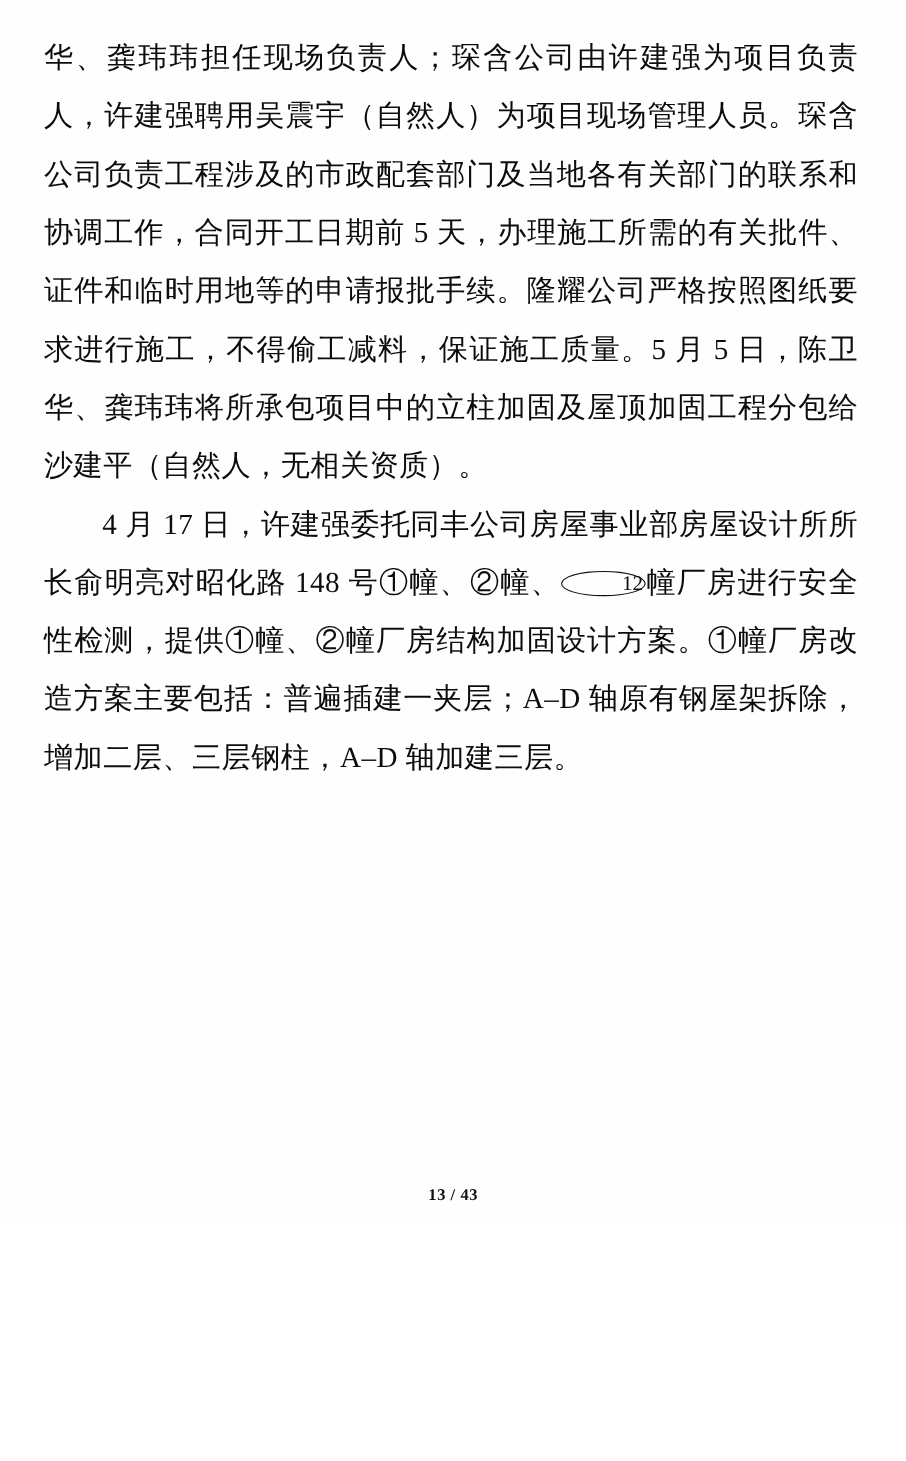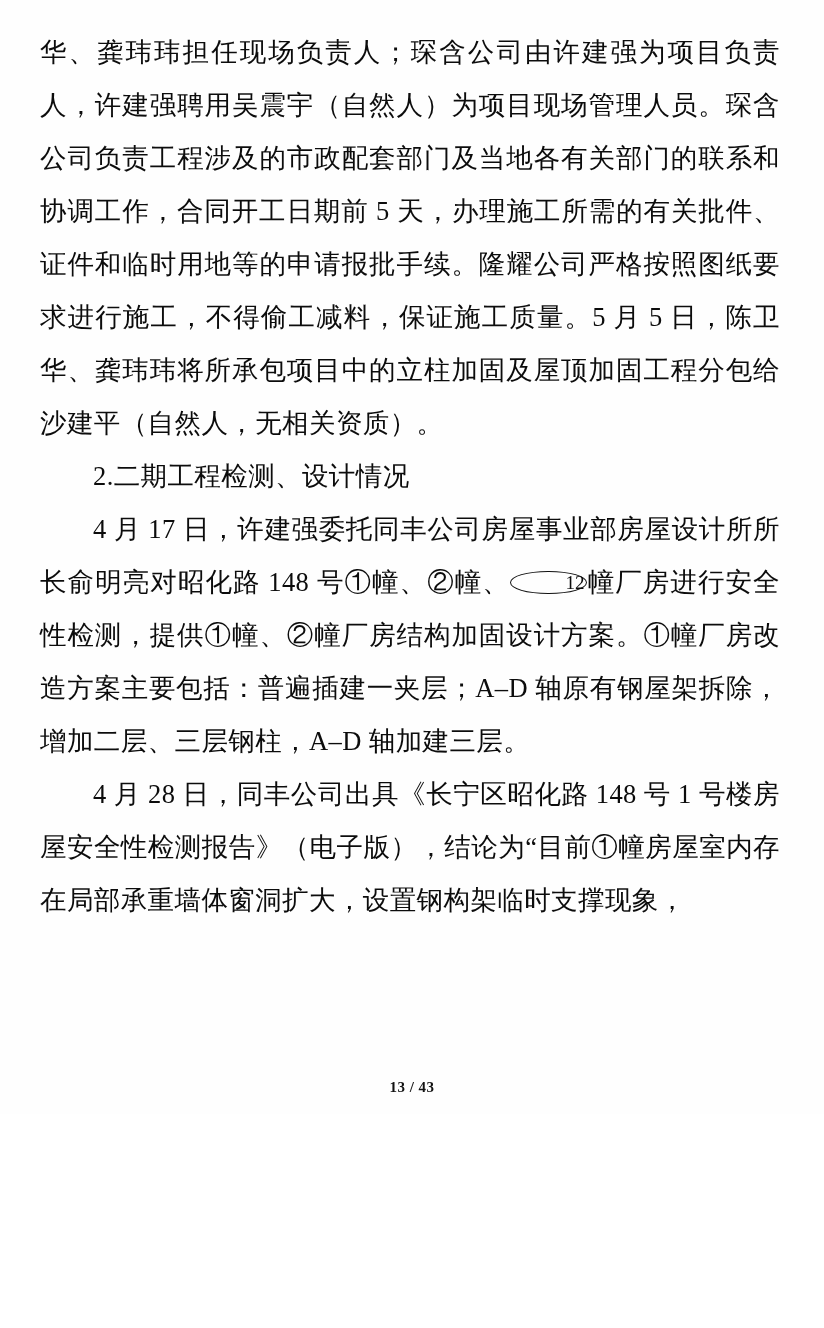--- a/index.html
+++ b/index.html
@@ -67,23 +67,21 @@
 </head>
 <body>
 
 <div class="page">
 
   <div class="body-text">
 
     <p>华、龚玮玮担任现场负责人；琛含公司由许建强为项目负责人，许建强聘用吴震宇（自然人）为项目现场管理人员。琛含公司负责工程涉及的市政配套部门及当地各有关部门的联系和协调工作，合同开工日期前 5 天，办理施工所需的有关批件、证件和临时用地等的申请报批手续。隆耀公司严格按照图纸要求进行施工，不得偷工减料，保证施工质量。5 月 5 日，陈卫华、龚玮玮将所承包项目中的立柱加固及屋顶加固工程分包给沙建平（自然人，无相关资质）。</p>
 
 
-    <p class="indent">2.二期工程检测、设计情况</p>
 
 
     <p class="indent">4 月 17 日，许建强委托同丰公司房屋事业部房屋设计所所长俞明亮对昭化路 148 号<span>①</span>幢、<span>②</span>幢、<span class="circ-wide latin">12</span>幢厂房进行安全性检测，提供<span>①</span>幢、<span>②</span>幢厂房结构加固设计方案。<span>①</span>幢厂房改造方案主要包括：普遍插建一夹层；A–D 轴原有钢屋架拆除，增加二层、三层钢柱，A–D 轴加建三层。</p>
 
-    <p class="indent">4 月 28 日，同丰公司出具《长宁区昭化路 148 号 1 号楼房屋安全性检测报告》（电子版），结论为“目前<span>①</span>幢房屋室内存在局部承重墙体窗洞扩大，设置钢构架临时支撑现象，</p>
 
   </div>
 
   <div class="footer">13 / 43</div>
 </div>
 
 </body></html>

